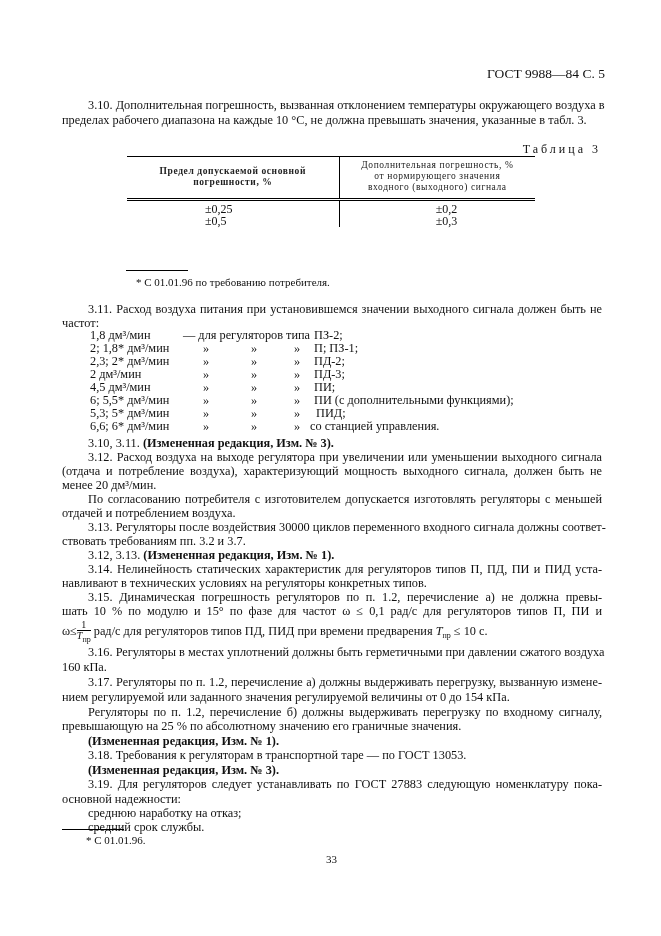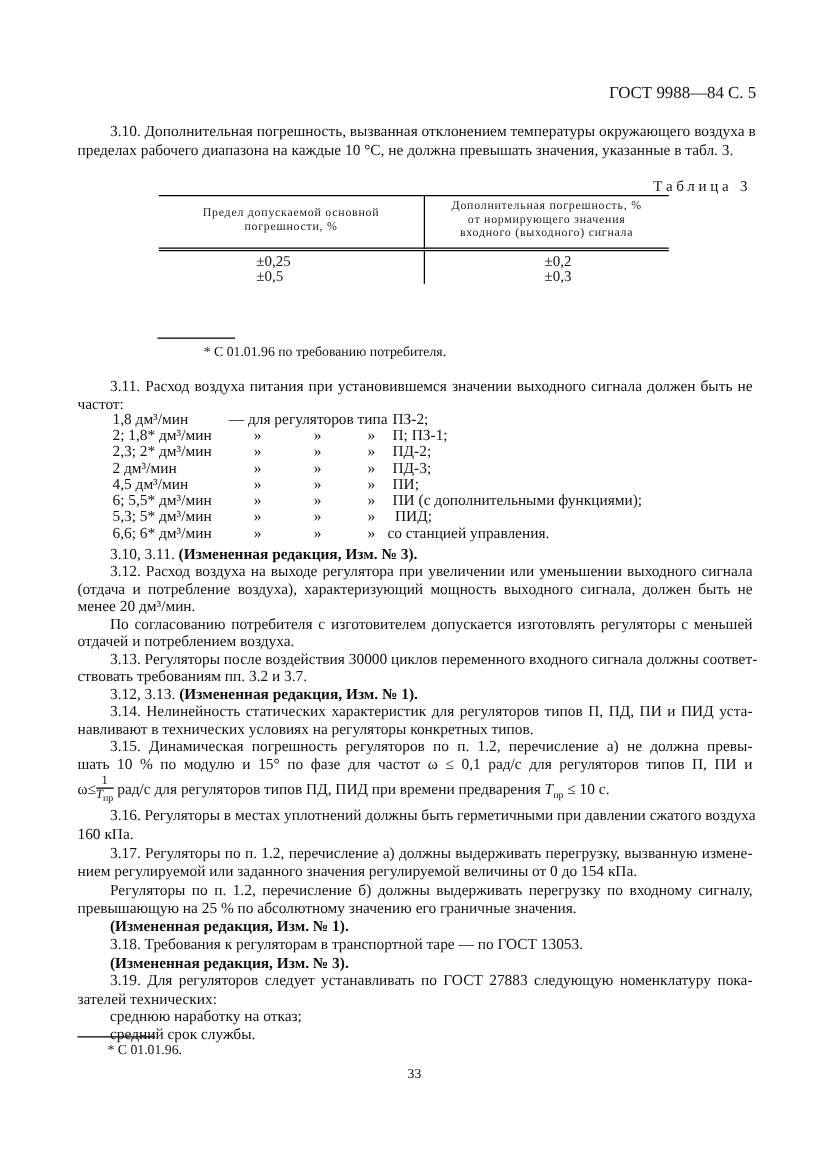--- a/index.html
+++ b/index.html
@@ -34,42 +34,42 @@
 
 <div class="abs hdr">ГОСТ 9988—84 С. 5</div>
 
 <div class="line just ind" style="top:98px">3.10. Дополнительная погрешность, вызванная отклонением температуры окружающего воздуха в</div>
 <div class="line" style="top:113px">пределах рабочего диапазона на каждые 10 °С, не должна превышать значения, указанные в табл. 3.</div>
 
 <div class="tcap">Таблица 3</div>
 <table class="t3">
   <thead>
     <tr>
-      <th class="c1" style="padding-left:30px;padding-right:30px;">Предел допускаемой основной погрешности, %</th>
+      <th class="c1" style="padding-left:30px;padding-right:30px;font-weight:bold;">Предел допускаемой основной погрешности, %</th>
       <th style="padding-left:20px;padding-right:20px;">Дополнительная погрешность, % от нормирующего значения входного (выходного) сигнала</th>
     </tr>
   </thead>
   <tbody>
     <tr>
         <td style="height:3px" class="c1"></td>
         <td></td>
       </tr>
     <tr>
         <td class="c1 cv">±0,25</td>
         <td class="cv2">±0,2</td>
       </tr>
     <tr>
         <td class="c1 cv">±0,5</td>
         <td class="cv2">±0,3</td>
       </tr>
   </tbody>
 </table>
 
 <div class="fnrule" style="left:126px; top:270px"></div>
-<div class="fn" style="left:163px; top:276px">* С 01.01.96 по требованию потребителя.</div>
+<div class="fn" style="left:136px; top:276px">* С 01.01.96 по требованию потребителя.</div>
 
 <div class="line just ind" style="top:302px">3.11. Расход воздуха питания при установившемся значении выходного сигнала должен быть не</div>
 <div class="line" style="top:316px">частот:</div>
 
 <div class="rowl" style="top:329px">
   <span style="left:0">1,8 дм³/мин</span>
   <span style="left:93px">— для регуляторов типа</span>
   <span style="left:224px">ПЗ-2;</span>
 </div>
 <div class="rowl" style="top:342px">
@@ -158,20 +158,20 @@
 <div class="line just ind" style="top:675px">3.17. Регуляторы по п. 1.2, перечисление а) должны выдерживать перегрузку, вызванную измене-</div>
 <div class="line" style="top:690px">нием регулируемой или заданного значения регулируемой величины от 0 до 154 кПа.</div>
 <div class="line just ind" style="top:705px">Регуляторы по п. 1.2, перечисление б) должны выдерживать перегрузку по входному сигналу,</div>
 <div class="line" style="top:719px">превышающую на 25 % по абсолютному значению его граничные значения.</div>
 <div class="line ind b" style="top:734px">(Измененная редакция, Изм. № 1).</div>
 
 <div class="line ind" style="top:748px">3.18. Требования к регуляторам в транспортной таре — по ГОСТ 13053.</div>
 <div class="line ind b" style="top:763px">(Измененная редакция, Изм. № 3).</div>
 
 <div class="line just ind" style="top:777px">3.19. Для регуляторов следует устанавливать по ГОСТ 27883 следующую номенклатуру пока-</div>
-<div class="line" style="top:792px">зателей технических:</div>
+<div class="line" style="top:792px">основной надежности:</div>
 <div class="line ind" style="top:806px">среднюю наработку на отказ;</div>
 <div class="line ind" style="top:820px">средний срок службы.</div>
 
 <div class="fnrule" style="left:62px; top:829px"></div>
 <div class="fn" style="left:86px; top:834px">* С 01.01.96.</div>
 
 <div class="pg">33</div>
 
 </body></html>

